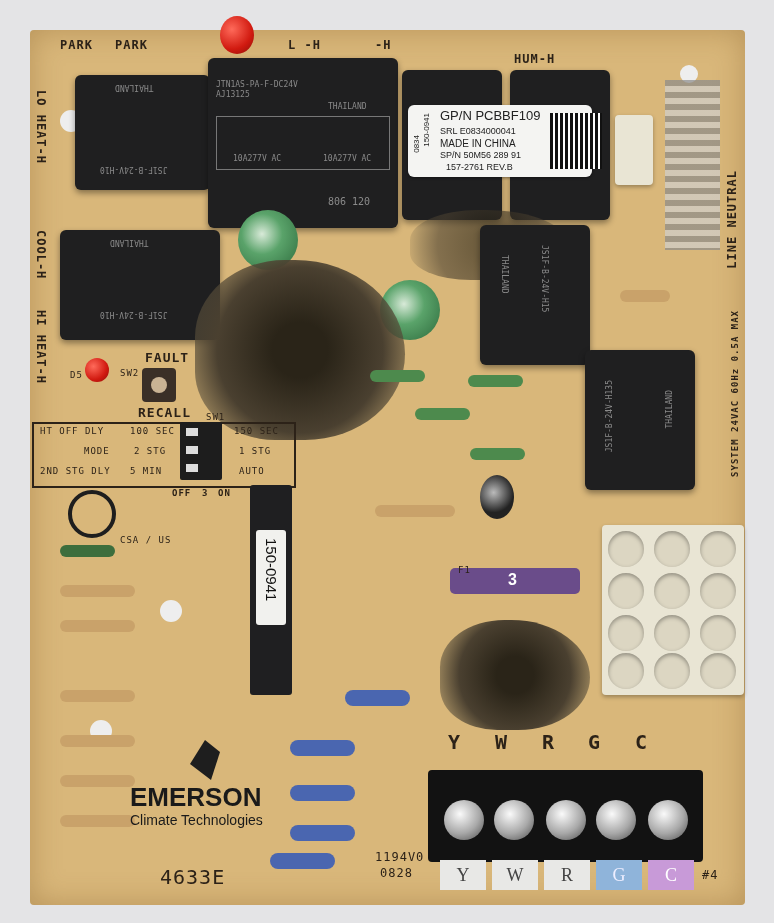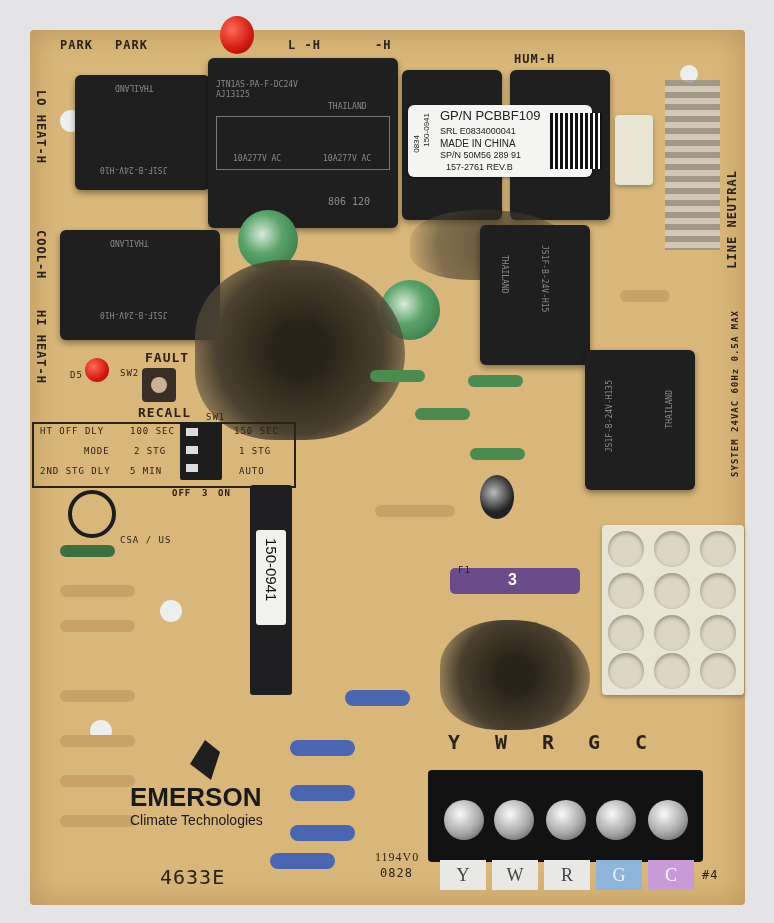--- a/index.html
+++ b/index.html
@@ -208,15 +208,15 @@
     <span class="tab" style="left:156px;background:#8fb4da;color:#eef;">G</span>
     <span class="tab" style="left:208px;background:#c89ad8;color:#fff;">C</span>
   </div>
   <span class="silk" style="left:672px;top:838px;font-weight:normal;">#4</span>
 
   <div class="abs" style="left:160px;top:710px;width:30px;height:40px;background:#1e1e1e;clip-path:polygon(50% 0,100% 30%,70% 100%,0 60%);"></div>
   <span class="abs" style="left:100px;top:752px;font-family:'Liberation Sans',sans-serif;font-weight:bold;font-size:26px;color:#1a1a1a;letter-spacing:0px;">EMERSON</span>
   <span class="abs" style="left:100px;top:782px;font-family:'Liberation Sans',sans-serif;font-size:14px;color:#1a1a1a;">Climate Technologies</span>
 
   <span class="silk" style="left:130px;top:835px;font-size:20px;font-weight:normal;">4633E</span>
-  <span class="silk" style="left:345px;top:820px;font-weight:normal;font-family:Liberation Serif, serif;">1194V0</span>
+  <span class="silk" style="left:345px;top:820px;font-weight:normal;">1194V0</span>
   <span class="silk" style="left:350px;top:836px;font-weight:normal;">0828</span>
 </div>
 
 </body></html>

